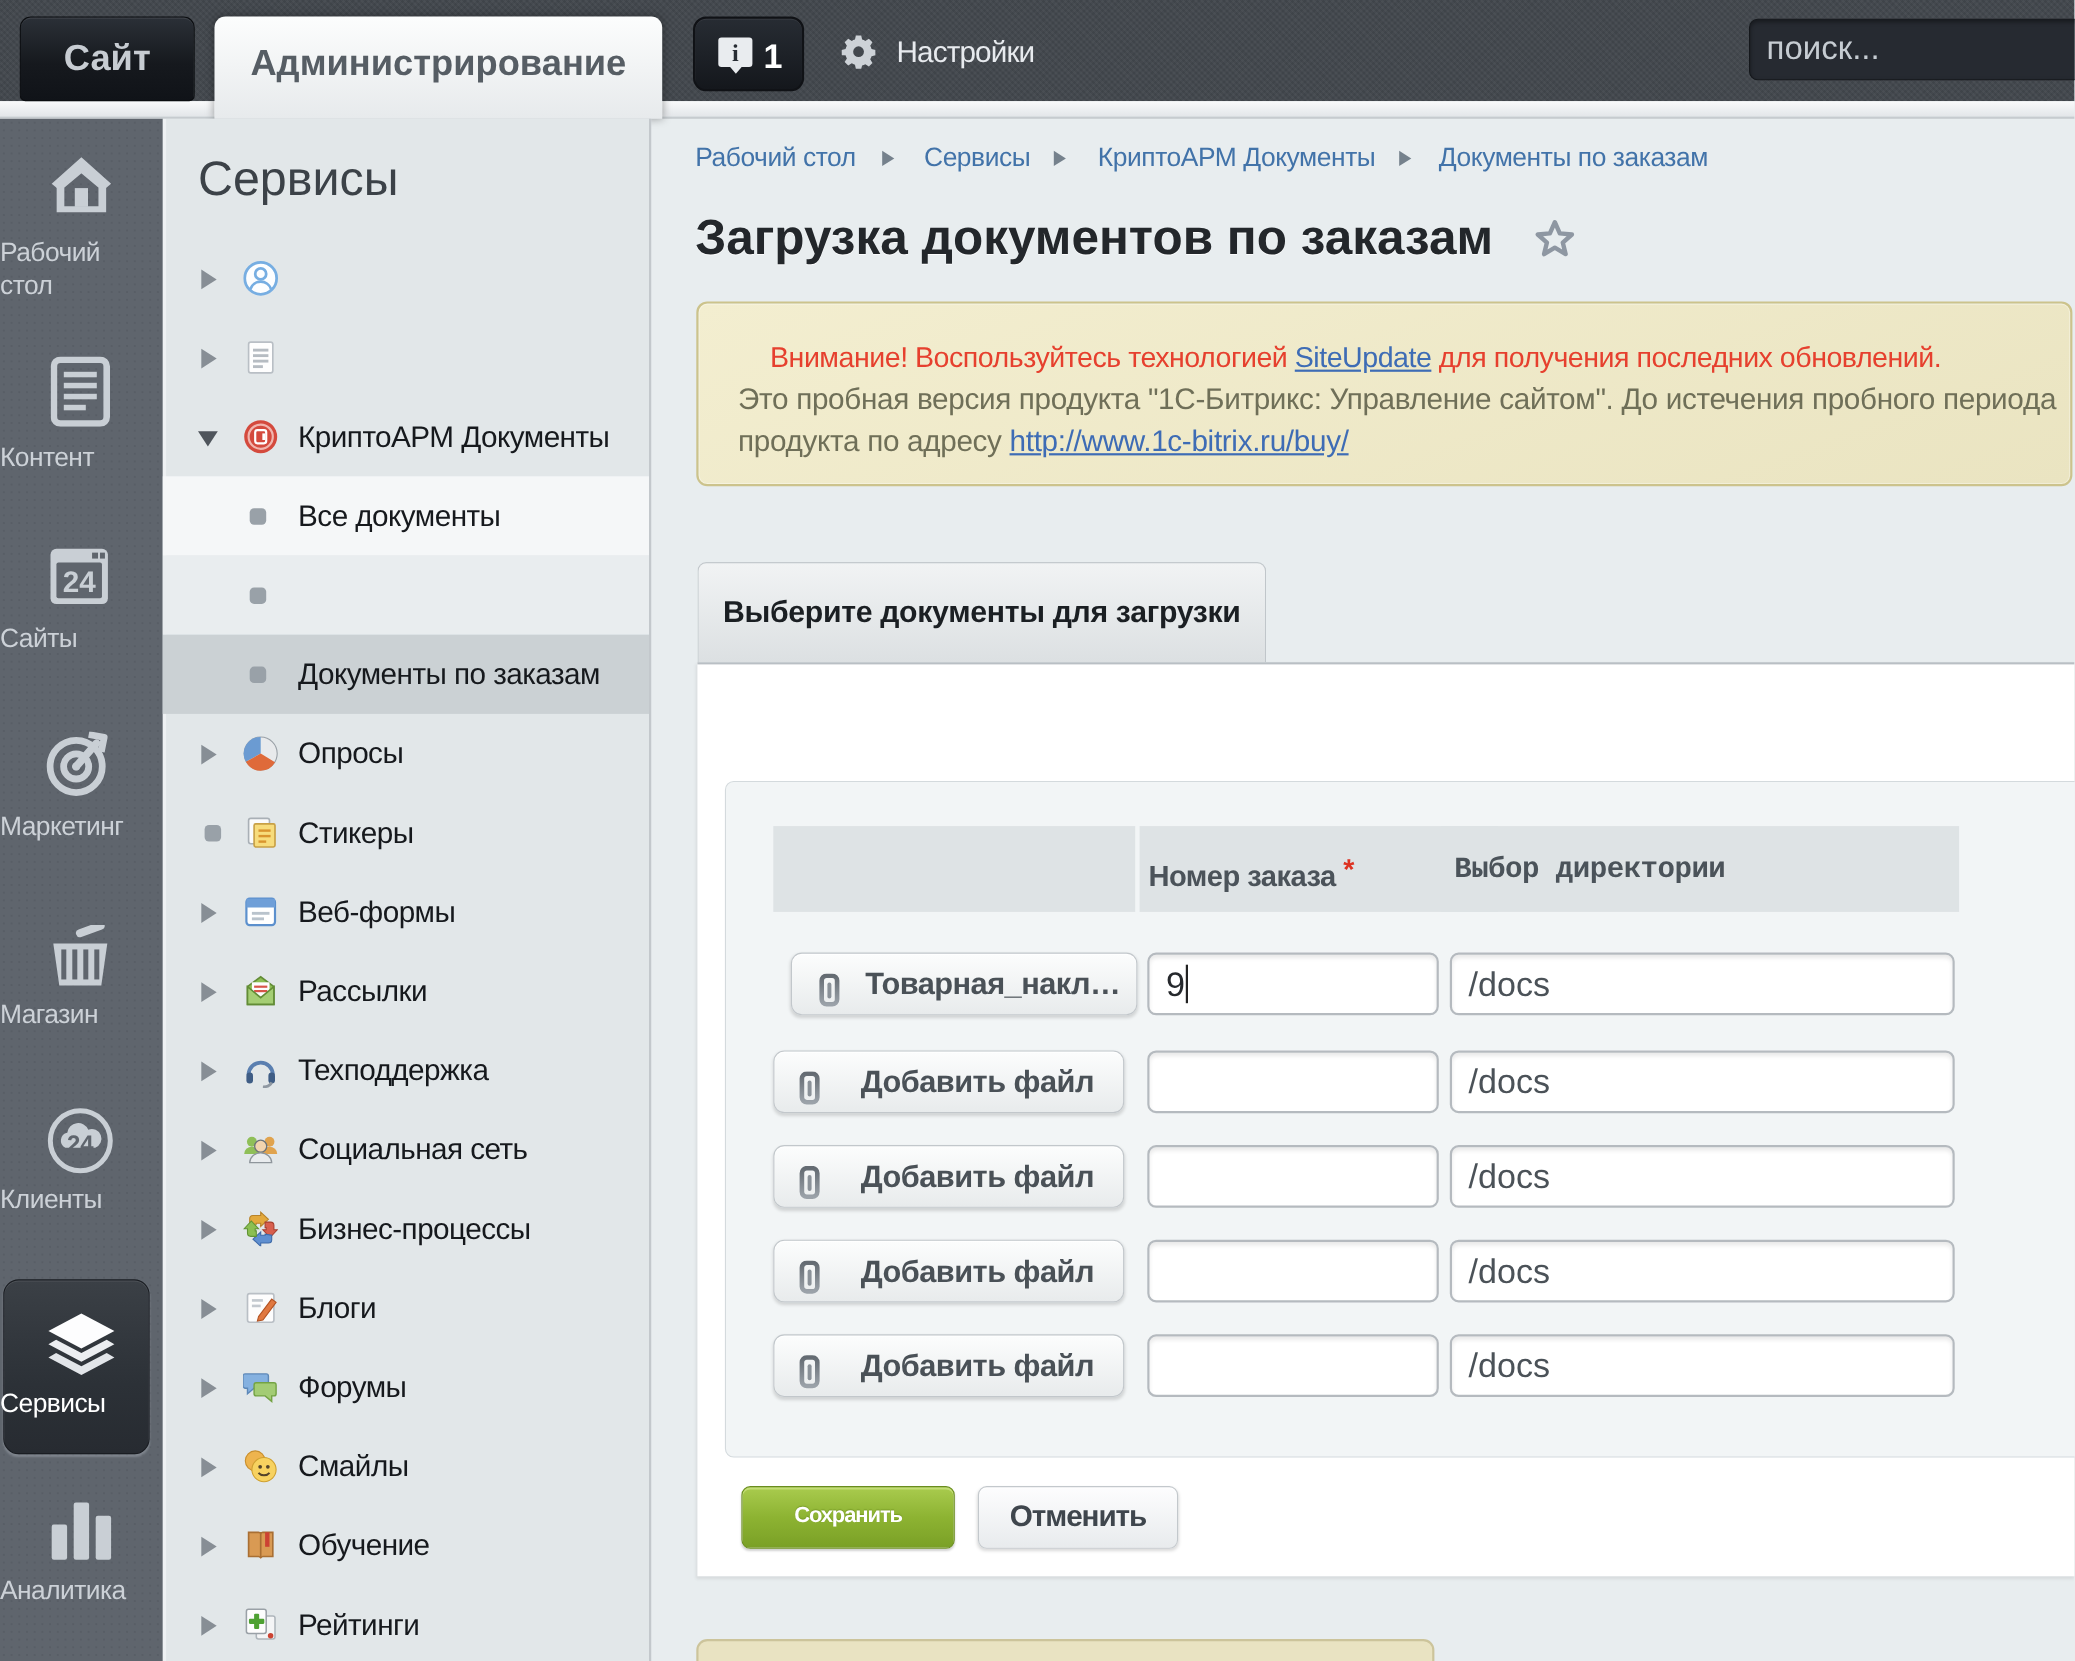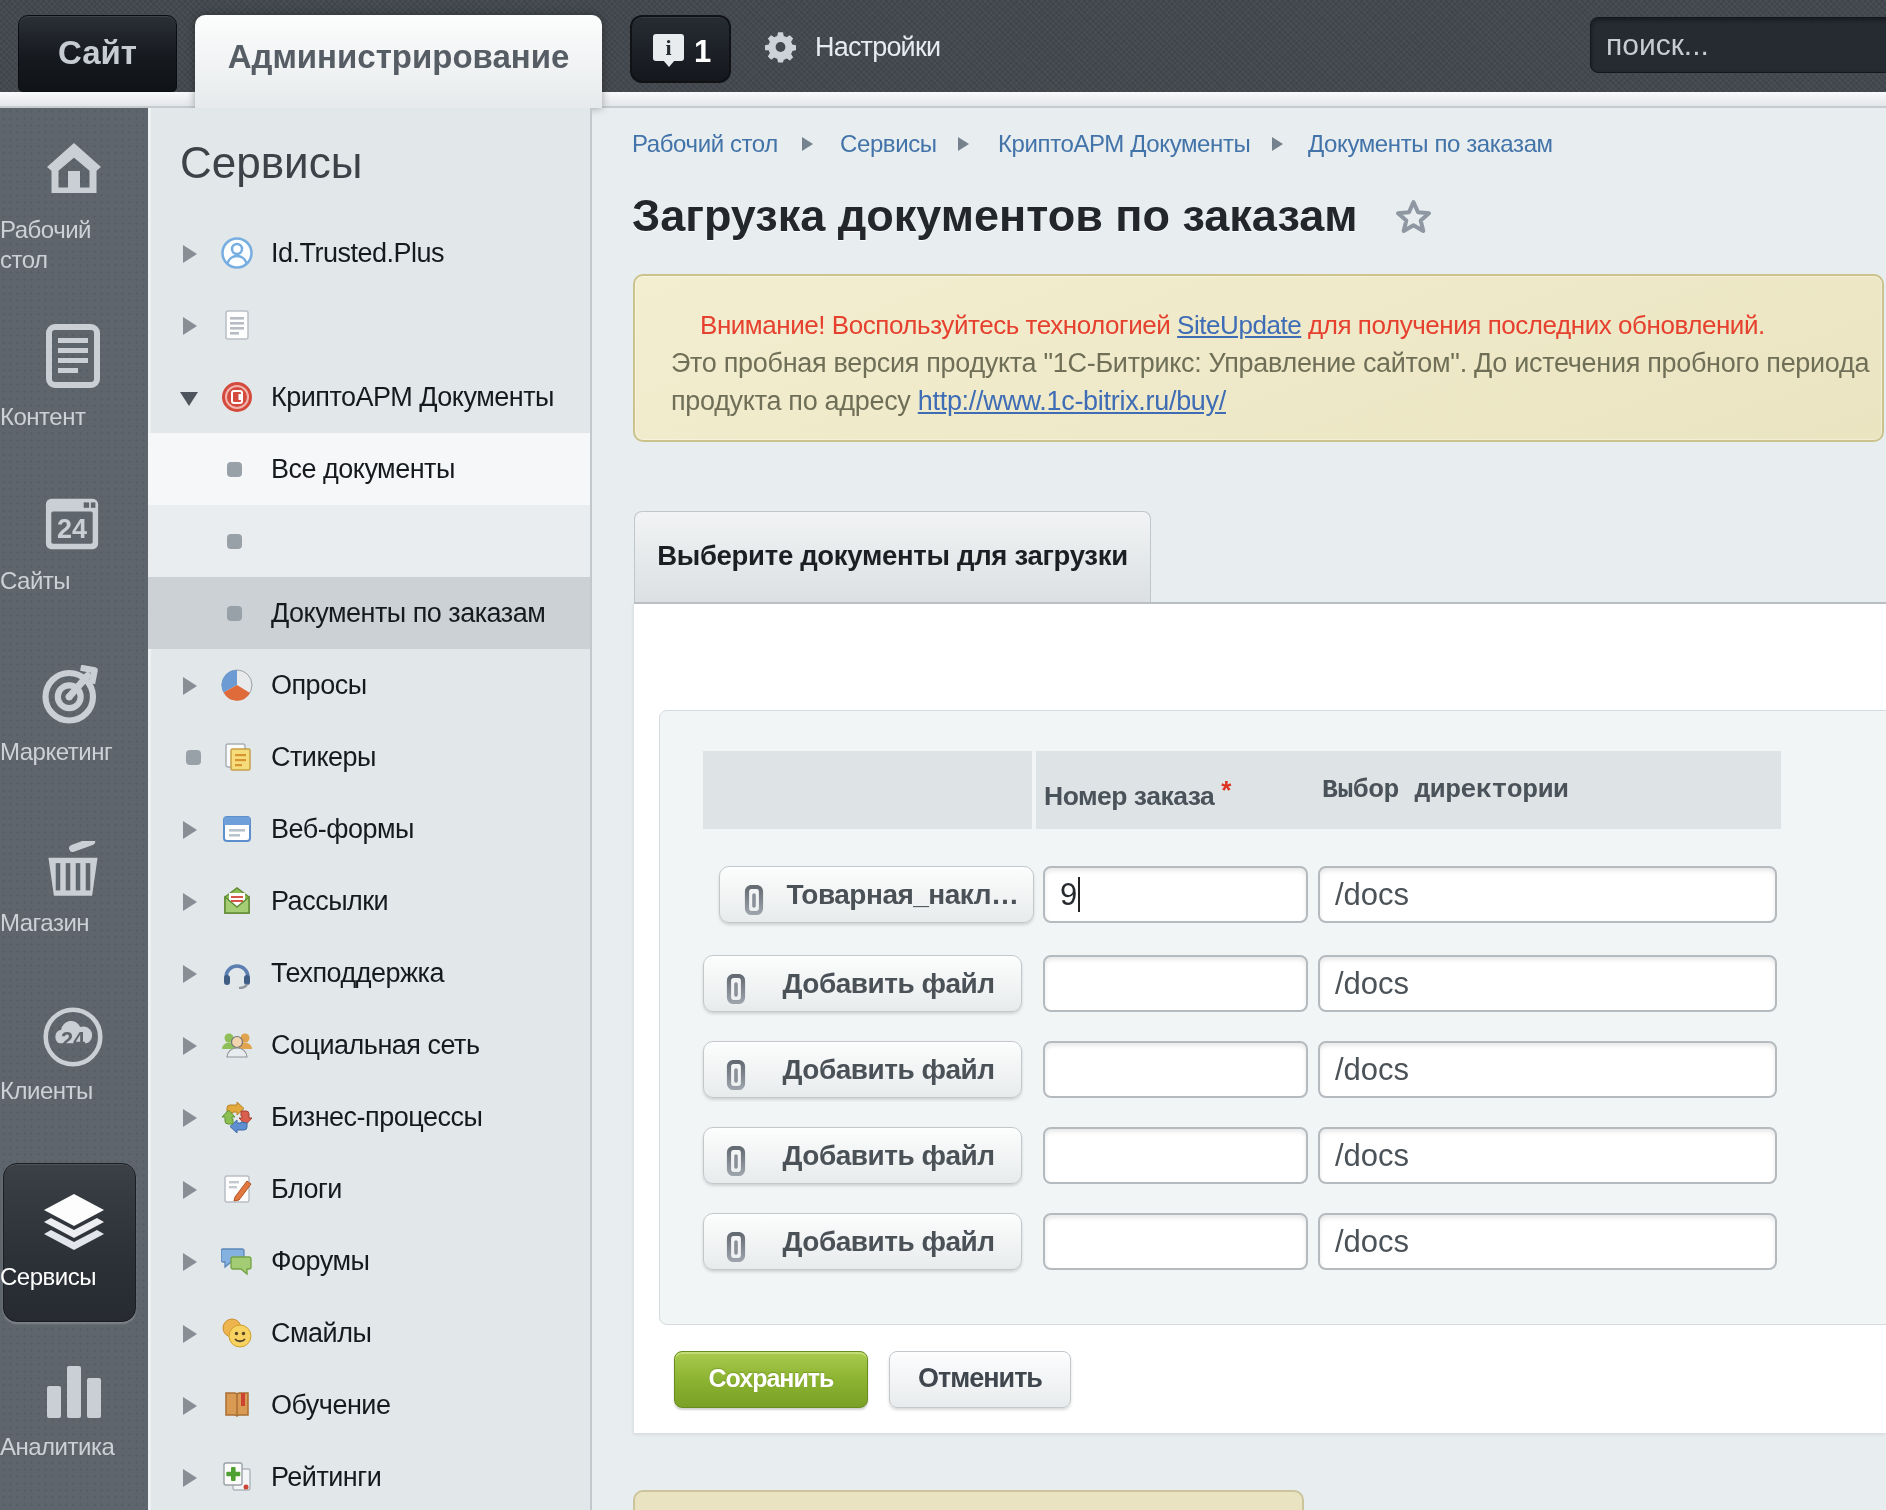--- a/index.html
+++ b/index.html
@@ -67,21 +67,21 @@
 .htxt{font-size:26.5px;letter-spacing:-0.5px;font-weight:bold;color:#4b535a;line-height:78px;}
 .fbtn{position:absolute;border-radius:10px;border:1px solid #c2c7cb;
  background:linear-gradient(#fcfdfd,#e8ebec);box-shadow:0 2px 3px rgba(0,0,0,.14),inset 0 1px 0 #fff;
  font-size:28px;letter-spacing:-0.5px;font-weight:bold;color:#4a5157;text-align:center;}
 .inp{position:absolute;width:265px;height:57px;border-radius:8px;border:2px solid #b5babf;background:#fff;
  box-shadow:inset 0 3px 4px rgba(0,0,0,.09);font-size:31px;color:#4b5258;line-height:53px;padding-left:15px;}
 .inp2{width:459px;}
 #savebtn{left:674px;top:1351px;width:194px;height:57px;border-radius:8px;
  background:linear-gradient(#a9cb4e,#8db332 50%,#7aa026);border:1px solid #698c1e;
  box-shadow:inset 0 2px 0 #c3dd76,0 2px 2px rgba(0,0,0,.18);
- color:#fff;font-size:25px;letter-spacing:-1px;font-weight:bold;text-align:center;line-height:53px;text-shadow:0 -1px 1px rgba(70,100,0,.35);}
+ color:#fff;font-size:20px;letter-spacing:-1px;font-weight:bold;text-align:center;line-height:53px;text-shadow:0 -1px 1px rgba(70,100,0,.35);}
 #cancelbtn{left:889px;top:1351px;width:182px;height:57px;border-radius:8px;
  background:linear-gradient(#fdfdfe,#e8ebed);border:1px solid #c3c8cc;
  box-shadow:0 2px 3px rgba(0,0,0,.15),inset 0 1px 0 #fff;
  color:#3f464d;font-size:27px;letter-spacing:-1px;font-weight:bold;text-align:center;line-height:53px;}
 #bottombox{left:633px;top:1490px;width:671px;height:40px;border-radius:10px 10px 0 0;
  background:#e9e3c2;border:2px solid #ccc49b;}
 </style></head><body>
 
 <div class="abs" id="topbar"></div>
 <div class="abs" id="strip"></div>
@@ -160,21 +160,20 @@
 <div class="ritem" style="top:1432px;">Аналитика</div>
 <div class="abs" id="menu"></div>
 <div class="abs" id="menuhdr">Сервисы</div>
 <div class="mrow" style="top:217px;">
     <div class="arr-r"></div>
     <div class="mico"><svg width="32" height="32" viewBox="0 0 32 32">
         <circle cx="16" cy="16" r="14.5" fill="#fdfeff" stroke="#77aee2" stroke-width="2.5"></circle>
         <circle cx="16" cy="12" r="5" fill="none" stroke="#77aee2" stroke-width="2.5"></circle>
         <path d="M6.5 26 a10 10 0 0 1 19 0" fill="none" stroke="#77aee2" stroke-width="2.5"></path>
       </svg></div>
-    <div class="mtxt" style="left:123px;">Id.Trusted.Plus</div>
   </div>
 <div class="mrow" style="top:289px;">
     <div class="arr-r"></div>
     <div class="mico"><svg width="32" height="32" viewBox="0 0 32 32">
         <rect x="5" y="2" width="22" height="28" rx="2" fill="#fefefe" stroke="#b9bfc5" stroke-width="1.5"></rect>
         <rect x="9" y="8" width="14" height="2.6" fill="#b6bcc2"></rect>
         <rect x="9" y="13" width="14" height="2.6" fill="#b6bcc2"></rect>
         <rect x="9" y="18" width="14" height="2.6" fill="#b6bcc2"></rect>
         <rect x="9" y="23" width="9" height="2.6" fill="#b6bcc2"></rect>
       </svg></div>

